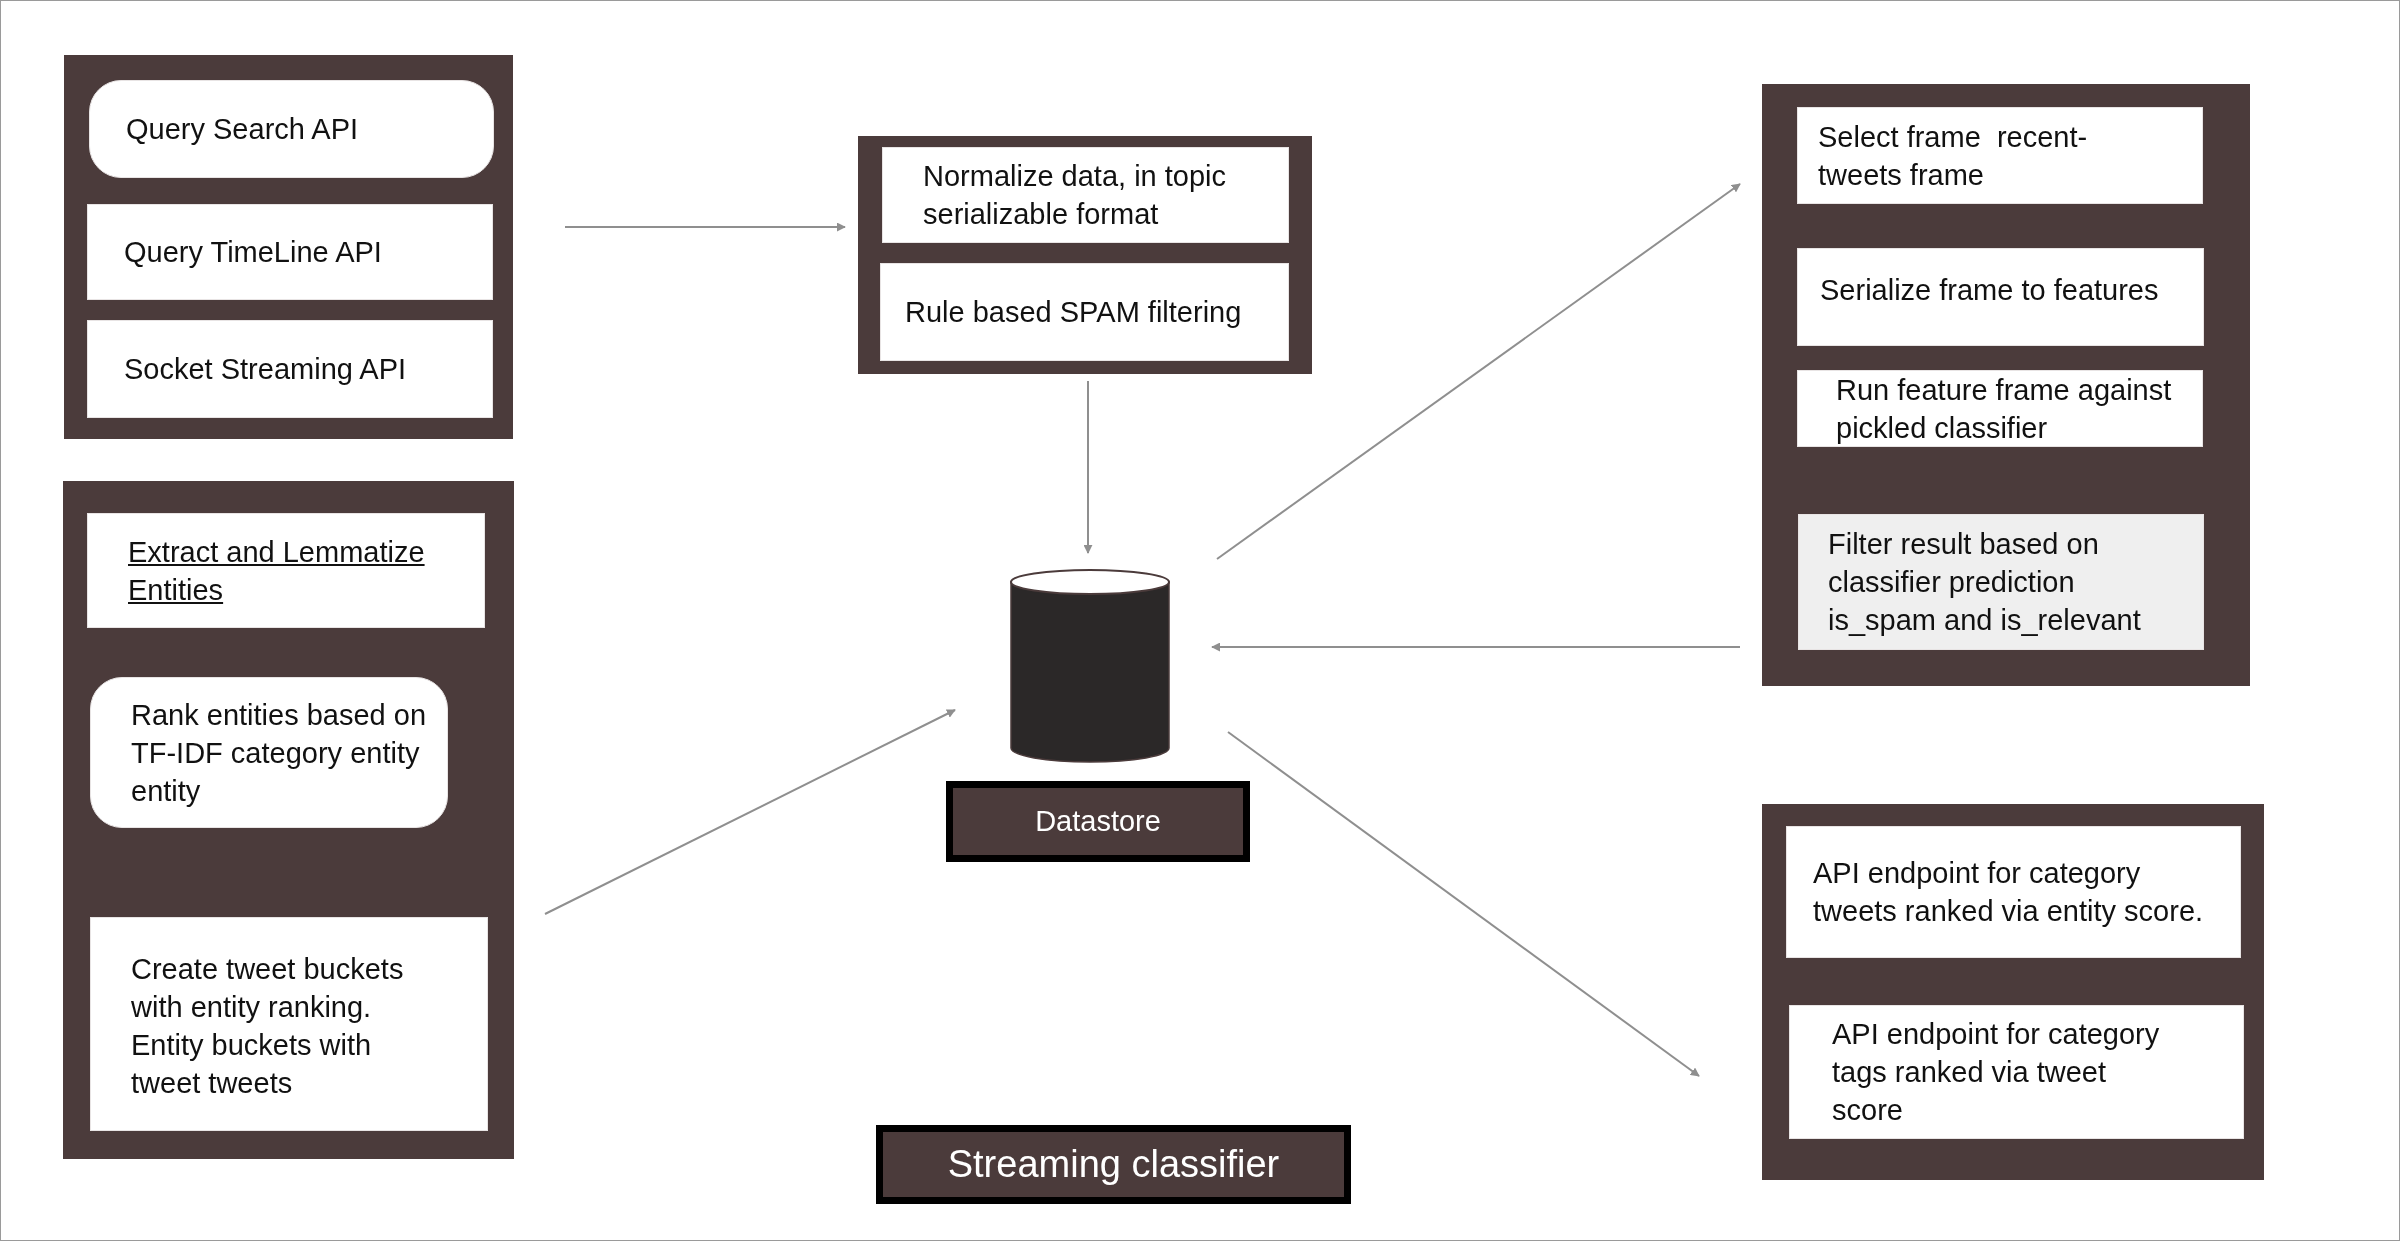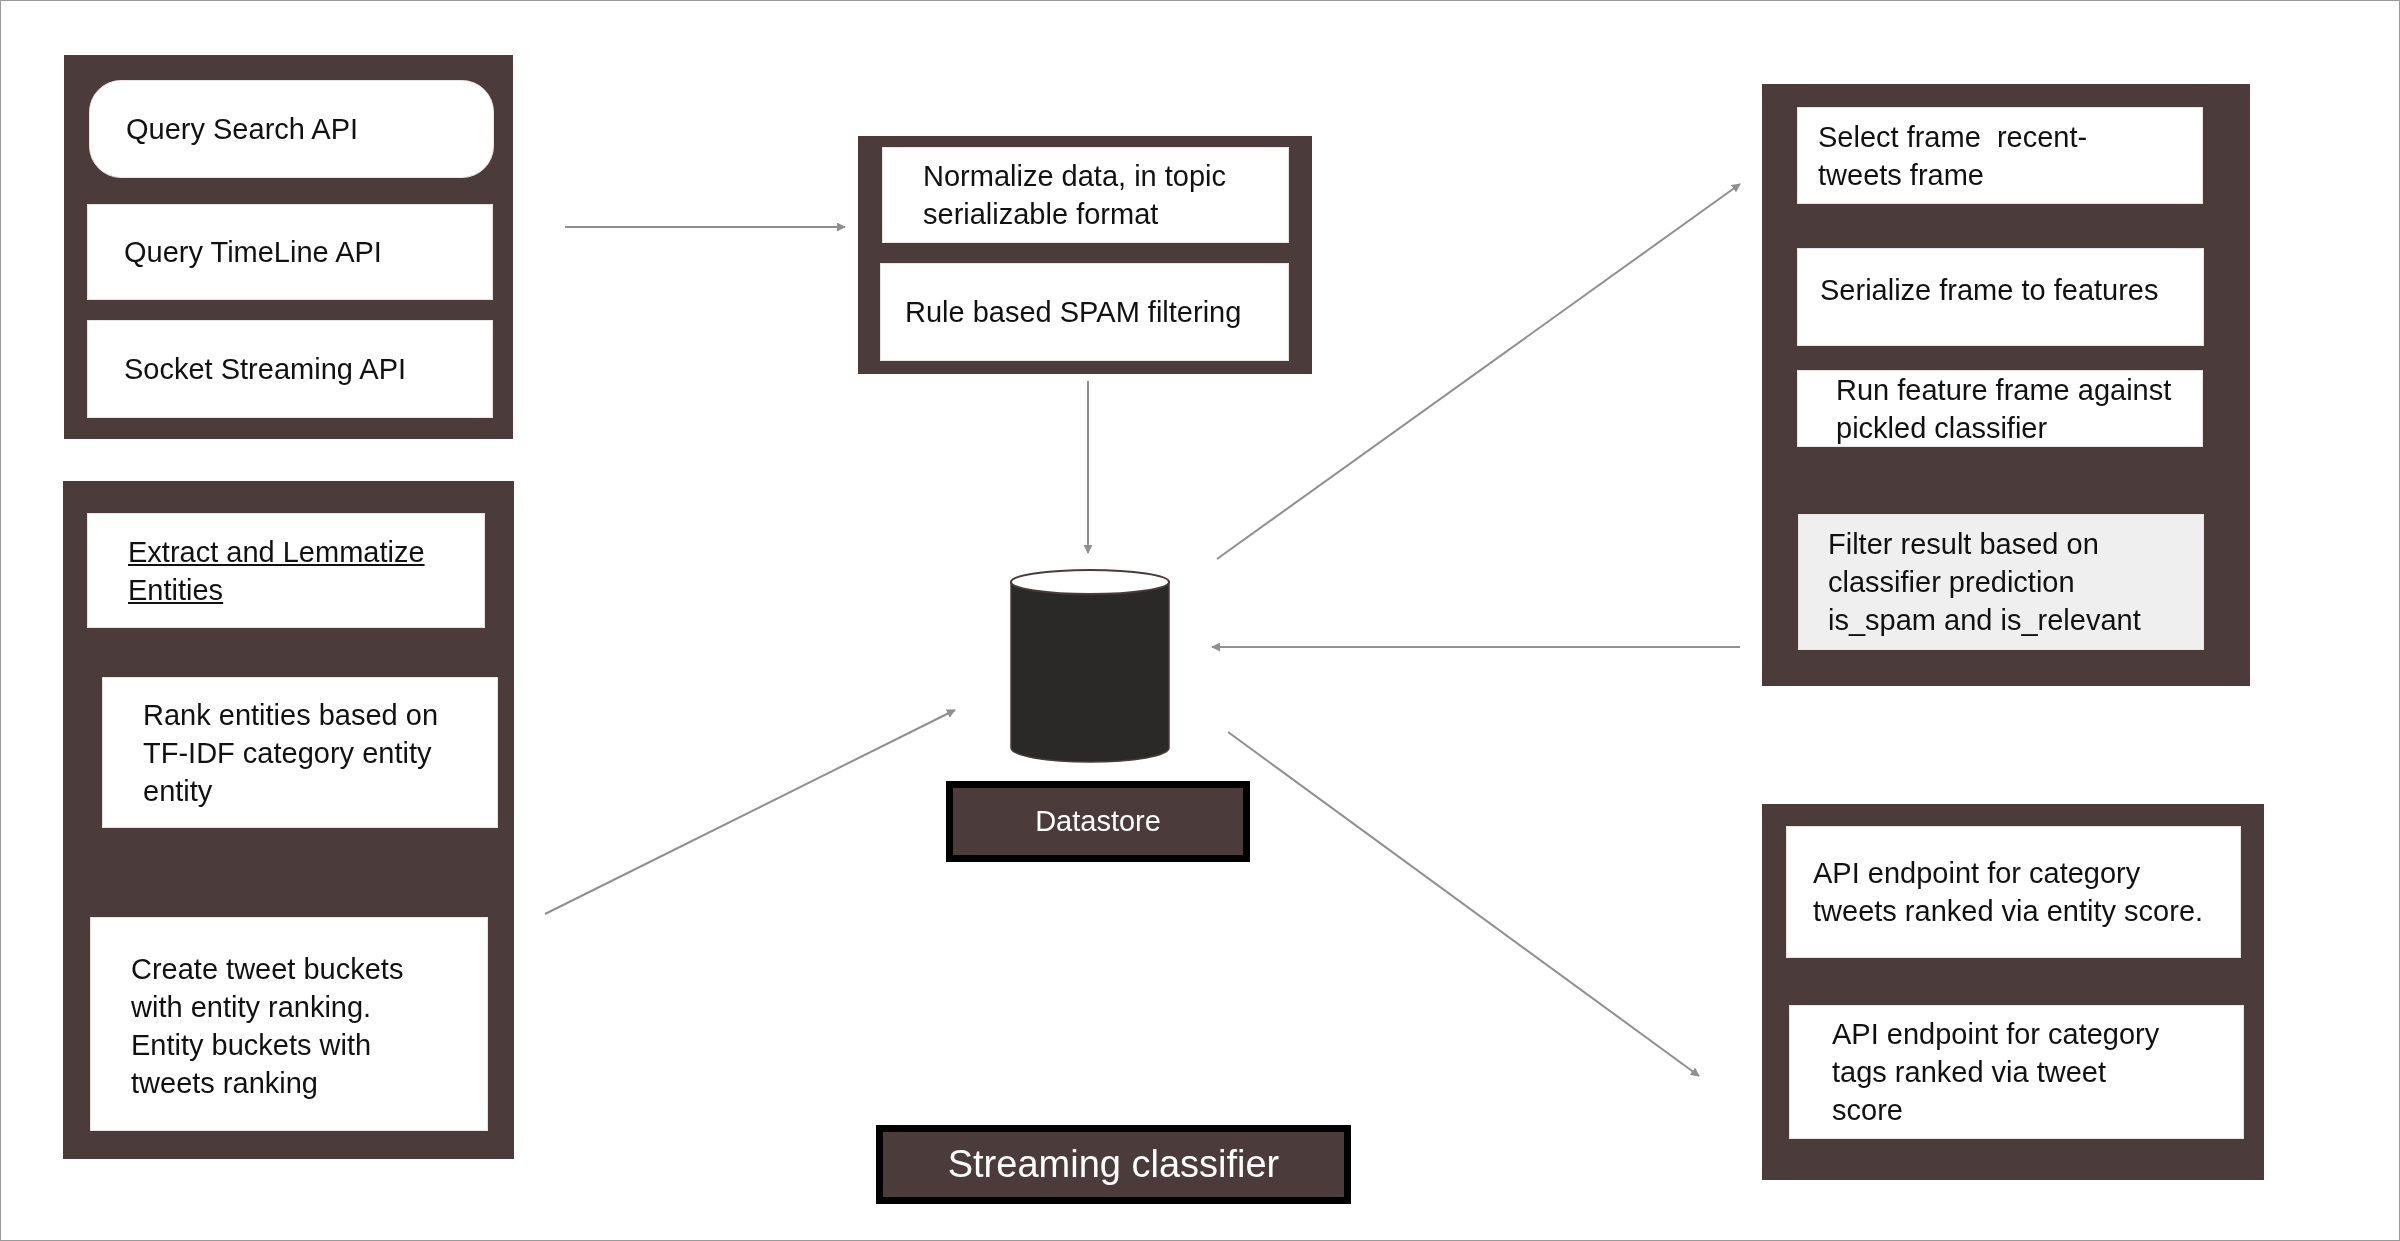--- a/index.html
+++ b/index.html
@@ -33,30 +33,30 @@
 </div>
 <div class="card" style="left:87px;top:320px;width:406px;height:98px;">
   <span>Socket Streaming API</span>
 </div>
 
 <div class="group" style="left:63px;top:481px;width:451px;height:678px;"></div>
 <div class="card" style="left:87px;top:513px;width:398px;height:115px;padding-left:40px;text-decoration:underline;">
   <span>Extract and Lemmatize</span>
   <span>Entities</span>
 </div>
-<div class="card" style="left:102px;top:677px;width:396px;height:151px;padding-left:40px;">
+<div class="card" style="left:90px;top:677px;width:358px;height:151px;padding-left:40px;border-radius:32px;">
   <span>Rank entities based on</span>
   <span>TF-IDF category entity</span>
   <span>entity</span>
 </div>
 <div class="card" style="left:90px;top:885px;width:398px;height:214px;padding-left:40px;justify-content:flex-start;padding-top:32px;margin-top:32px;">
   <span>Create tweet buckets</span>
   <span>with entity ranking.</span>
   <span>Entity buckets with</span>
-  <span>tweets ranking</span>
+  <span>tweet tweets</span>
 </div>
 
 <div class="group" style="left:858px;top:136px;width:454px;height:238px;"></div>
 <div class="card" style="left:882px;top:147px;width:407px;height:96px;padding-left:40px;">
   <span>Normalize data, in topic</span>
   <span>serializable format</span>
 </div>
 <div class="card" style="left:880px;top:263px;width:409px;height:98px;padding-left:24px;">
   <span>Rule based SPAM filtering</span>
 </div>

